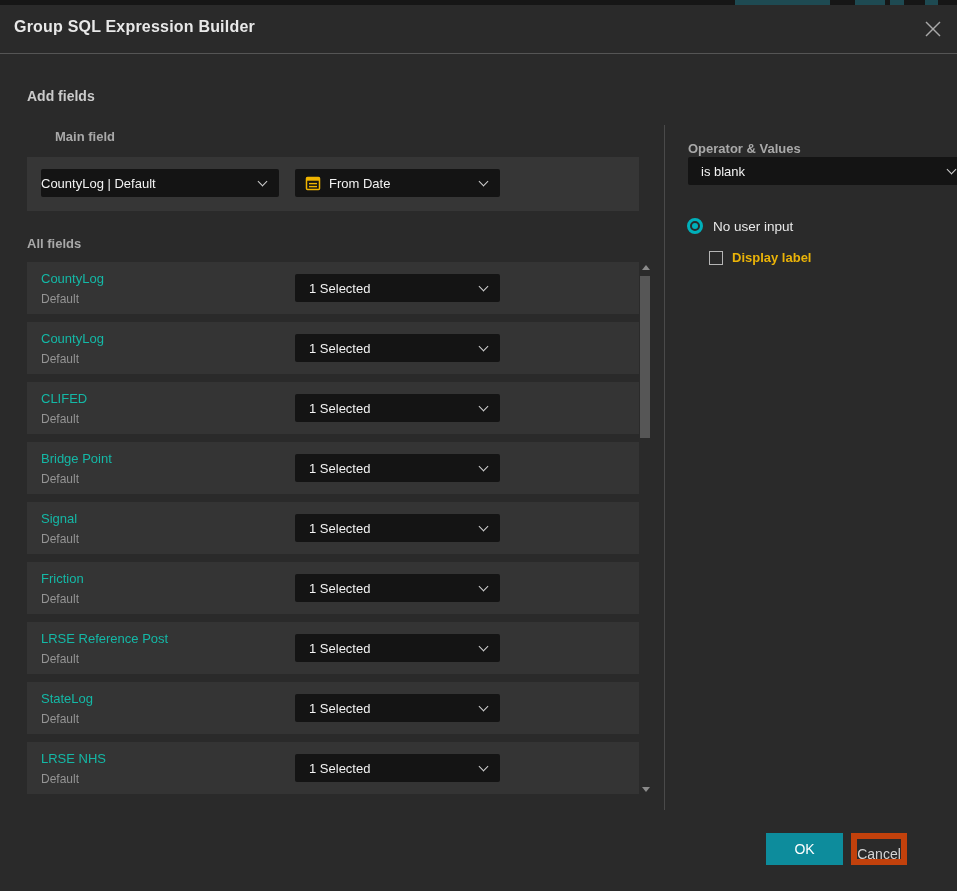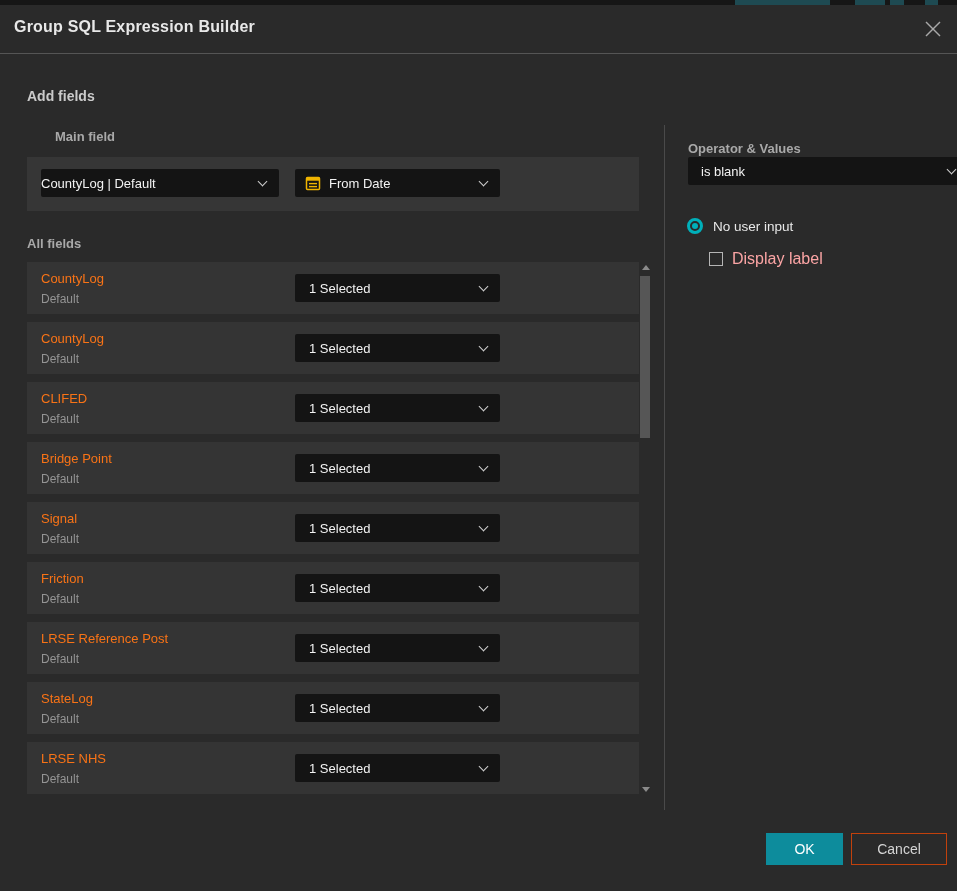--- a/index.html
+++ b/index.html
@@ -26,21 +26,21 @@
   .h-add { position:absolute; left:27px; top:83px; font-size:14px; font-weight:700; color:#cbcbcb; }
   .subhead { position:absolute; font-size:13px; font-weight:700; color:#a9a9a9; }
   .sh-main  { left:27px;  top:124px;margin-left:28px; }
   .sh-all   { left:27px;  top:231px; }
   .sh-op    { left:688px; top:124px;margin-top:12px; }
 
   
   .main-panel { position:absolute; left:27px; top:152px; width:612px; height:54px; background:#363636; }
   .fields-list { position:absolute; left:27px; top:257px; width:612px; }
   .field-row { position:relative; width:612px; height:52px; background:#343434; margin-bottom:8px; }
-  .field-name { position:absolute; left:14px; top:9px;  font-size:13px; color:#f97316; }
+  .field-name { position:absolute; left:14px; top:9px;  font-size:13px; color:#14b8a6; }
   .field-sub  { position:absolute; left:14px; top:30px; font-size:12px; color:#949494; }
 
   
   .dd { position:absolute; height:28px; background:#141414; border-radius:2px; cursor:pointer;
         display:flex; align-items:center; }
   .dd .dd-label { font-size:13px; color:#f2f2f2; white-space:nowrap; }
   .chev { position:absolute; right:13px; top:9px; width:7px; height:7px;
           border-right:1.5px solid #cfcfcf; border-bottom:1.5px solid #cfcfcf;
           transform:rotate(45deg); pointer-events:none; }
   .dd-layer { left:14px;  top:12px; width:238px; }
@@ -62,27 +62,27 @@
   
   .radio-option { position:absolute; left:687px; top:213px; display:flex; align-items:center; cursor:pointer; }
   .radio { width:16px; height:16px; border-radius:50%; border:2px solid #6f6f6f; margin-right:10px; position:relative; }
   .radio.selected { border-color:var(--radio-teal,#00b0ba); border-width:3px; }
   .radio.selected::after { content:""; position:absolute; left:2px; top:2px; width:6px; height:6px;
       border-radius:50%; background:var(--radio-teal,#00b0ba); }
   .radio-label { font-size:13.5px; color:#e8e8e8; }
 
   .checkbox-option { position:absolute; left:709px; top:245px; display:flex; align-items:center; cursor:pointer; }
   .checkbox { width:14px; height:14px; border:1.5px solid #b5b5b5; background:transparent; margin-right:9px; }
-  .checkbox-label { font-size:16px; color:#fca5a5; }
+  .checkbox-label { font-size:13px; color:#eab308;font-weight:bold; }
 
   
   .btn { position:absolute; top:828px; height:32px; font-size:14px; text-align:center; line-height:30px; cursor:pointer;
          font-family:"Liberation Sans", sans-serif; }
   .btn-ok { left:766px; width:77px; background:var(--accent-teal,#0d8c9c); color:#fff; border:none; }
-  .btn-cancel { left:851px; width:96px; background:transparent; color:#d4d4d4; border:1px solid #c2410c; }
+  .btn-cancel { left:851px; width:56px; background:transparent; color:#d4d4d4; border:6px solid #c2410c; }
 </style>
 </head>
 <body>
 
 <div class="backdrop">
   <div class="blk blk1"></div>
   <div class="blk blk2"></div>
   <div class="blk blk3"></div>
   <div class="blk blk4"></div>
 </div>

